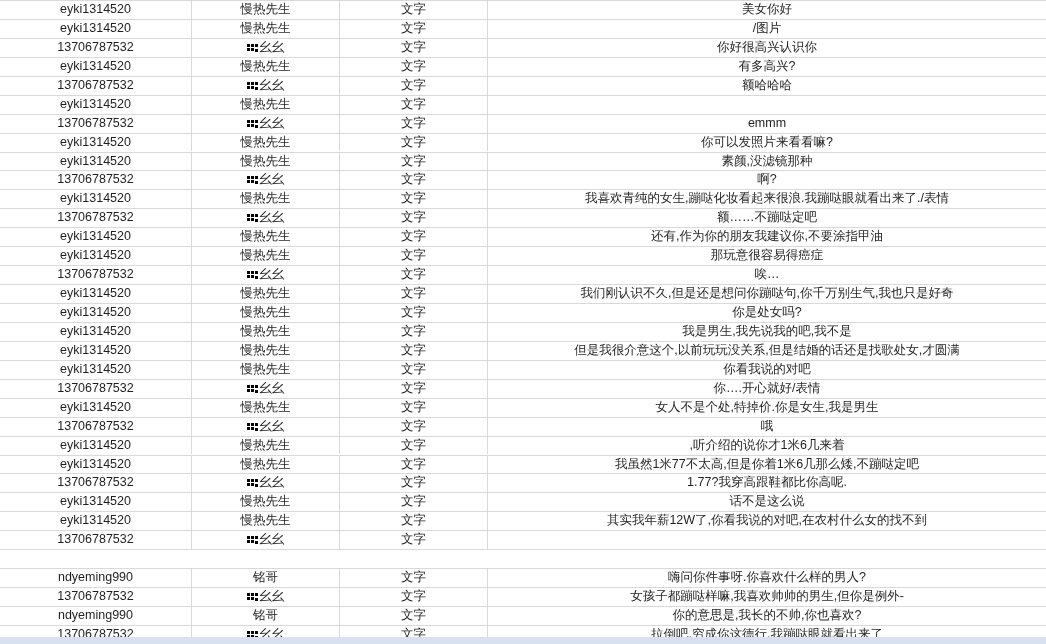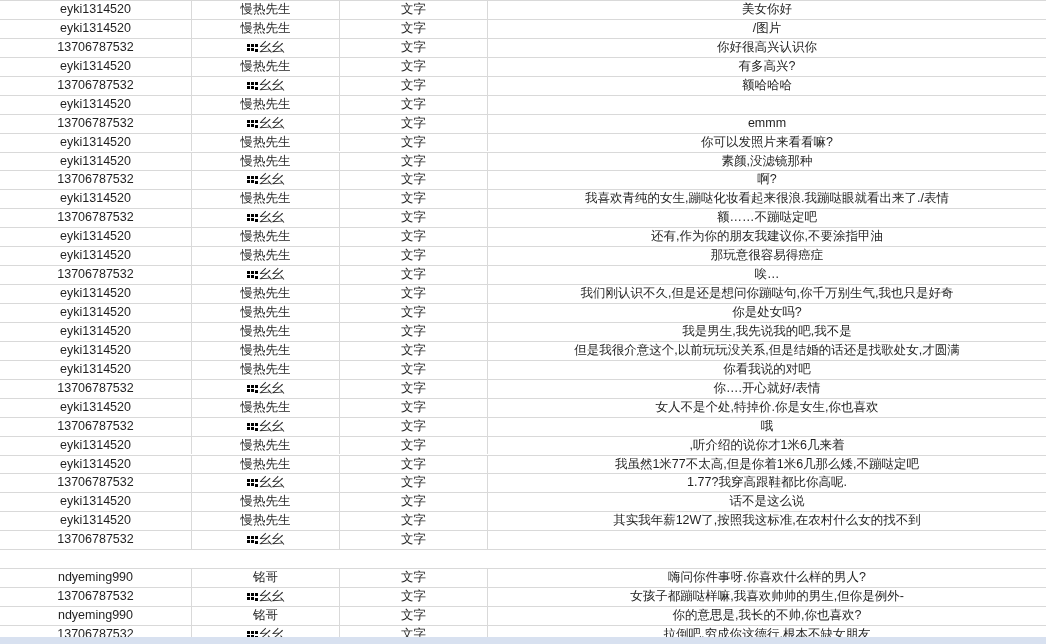--- a/index.html
+++ b/index.html
@@ -259,21 +259,21 @@
     <div class="cell c-type">文字</div>
     <div class="cell c-msg">你….开心就好/表情</div>
   </div>
 
   <div class="row">
     <div class="cell c-id">eyki1314520</div>
     <div class="cell c-nick">
           <span class="nick-text">慢热先生</span>
         </div>
     <div class="cell c-type">文字</div>
-    <div class="cell c-msg">女人不是个处,特掉价.你是女生,你也喜欢</div>
+    <div class="cell c-msg">女人不是个处,特掉价.你是女生,我是男生</div>
   </div>
 
   <div class="row">
     <div class="cell c-id">13706787532</div>
     <div class="cell c-nick">
           <span class="broken-glyph"></span>
           <span class="nick-text">幺幺</span>
         </div>
     <div class="cell c-type">文字</div>
     <div class="cell c-msg">哦</div>
@@ -315,21 +315,21 @@
     <div class="cell c-type">文字</div>
     <div class="cell c-msg">话不是这么说</div>
   </div>
 
   <div class="row">
     <div class="cell c-id">eyki1314520</div>
     <div class="cell c-nick">
           <span class="nick-text">慢热先生</span>
         </div>
     <div class="cell c-type">文字</div>
-    <div class="cell c-msg">其实我年薪12W了,按照我这标准,在农村什么女的找不到</div>
+    <div class="cell c-msg">其实我年薪12W了,你看我说的对吧,在农村什么女的找不到</div>
   </div>
 
   <div class="row">
     <div class="cell c-id">13706787532</div>
     <div class="cell c-nick">
           <span class="broken-glyph"></span>
           <span class="nick-text">幺幺</span>
         </div>
     <div class="cell c-type">文字</div>
   </div>
@@ -369,17 +369,17 @@
     <div class="cell c-msg">你的意思是,我长的不帅,你也喜欢?</div>
   </div>
 
   <div class="row">
     <div class="cell c-id">13706787532</div>
     <div class="cell c-nick">
           <span class="broken-glyph"></span>
           <span class="nick-text">幺幺</span>
         </div>
     <div class="cell c-type">文字</div>
-    <div class="cell c-msg">拉倒吧,穷成你这德行,根本不缺女朋友</div>
+    <div class="cell c-msg">拉倒吧,穷成你这德行,我蹦哒眼就看出来了</div>
   </div>
 </div>
   <div class="selection-band"></div>
 </div>
 
 </body></html>

